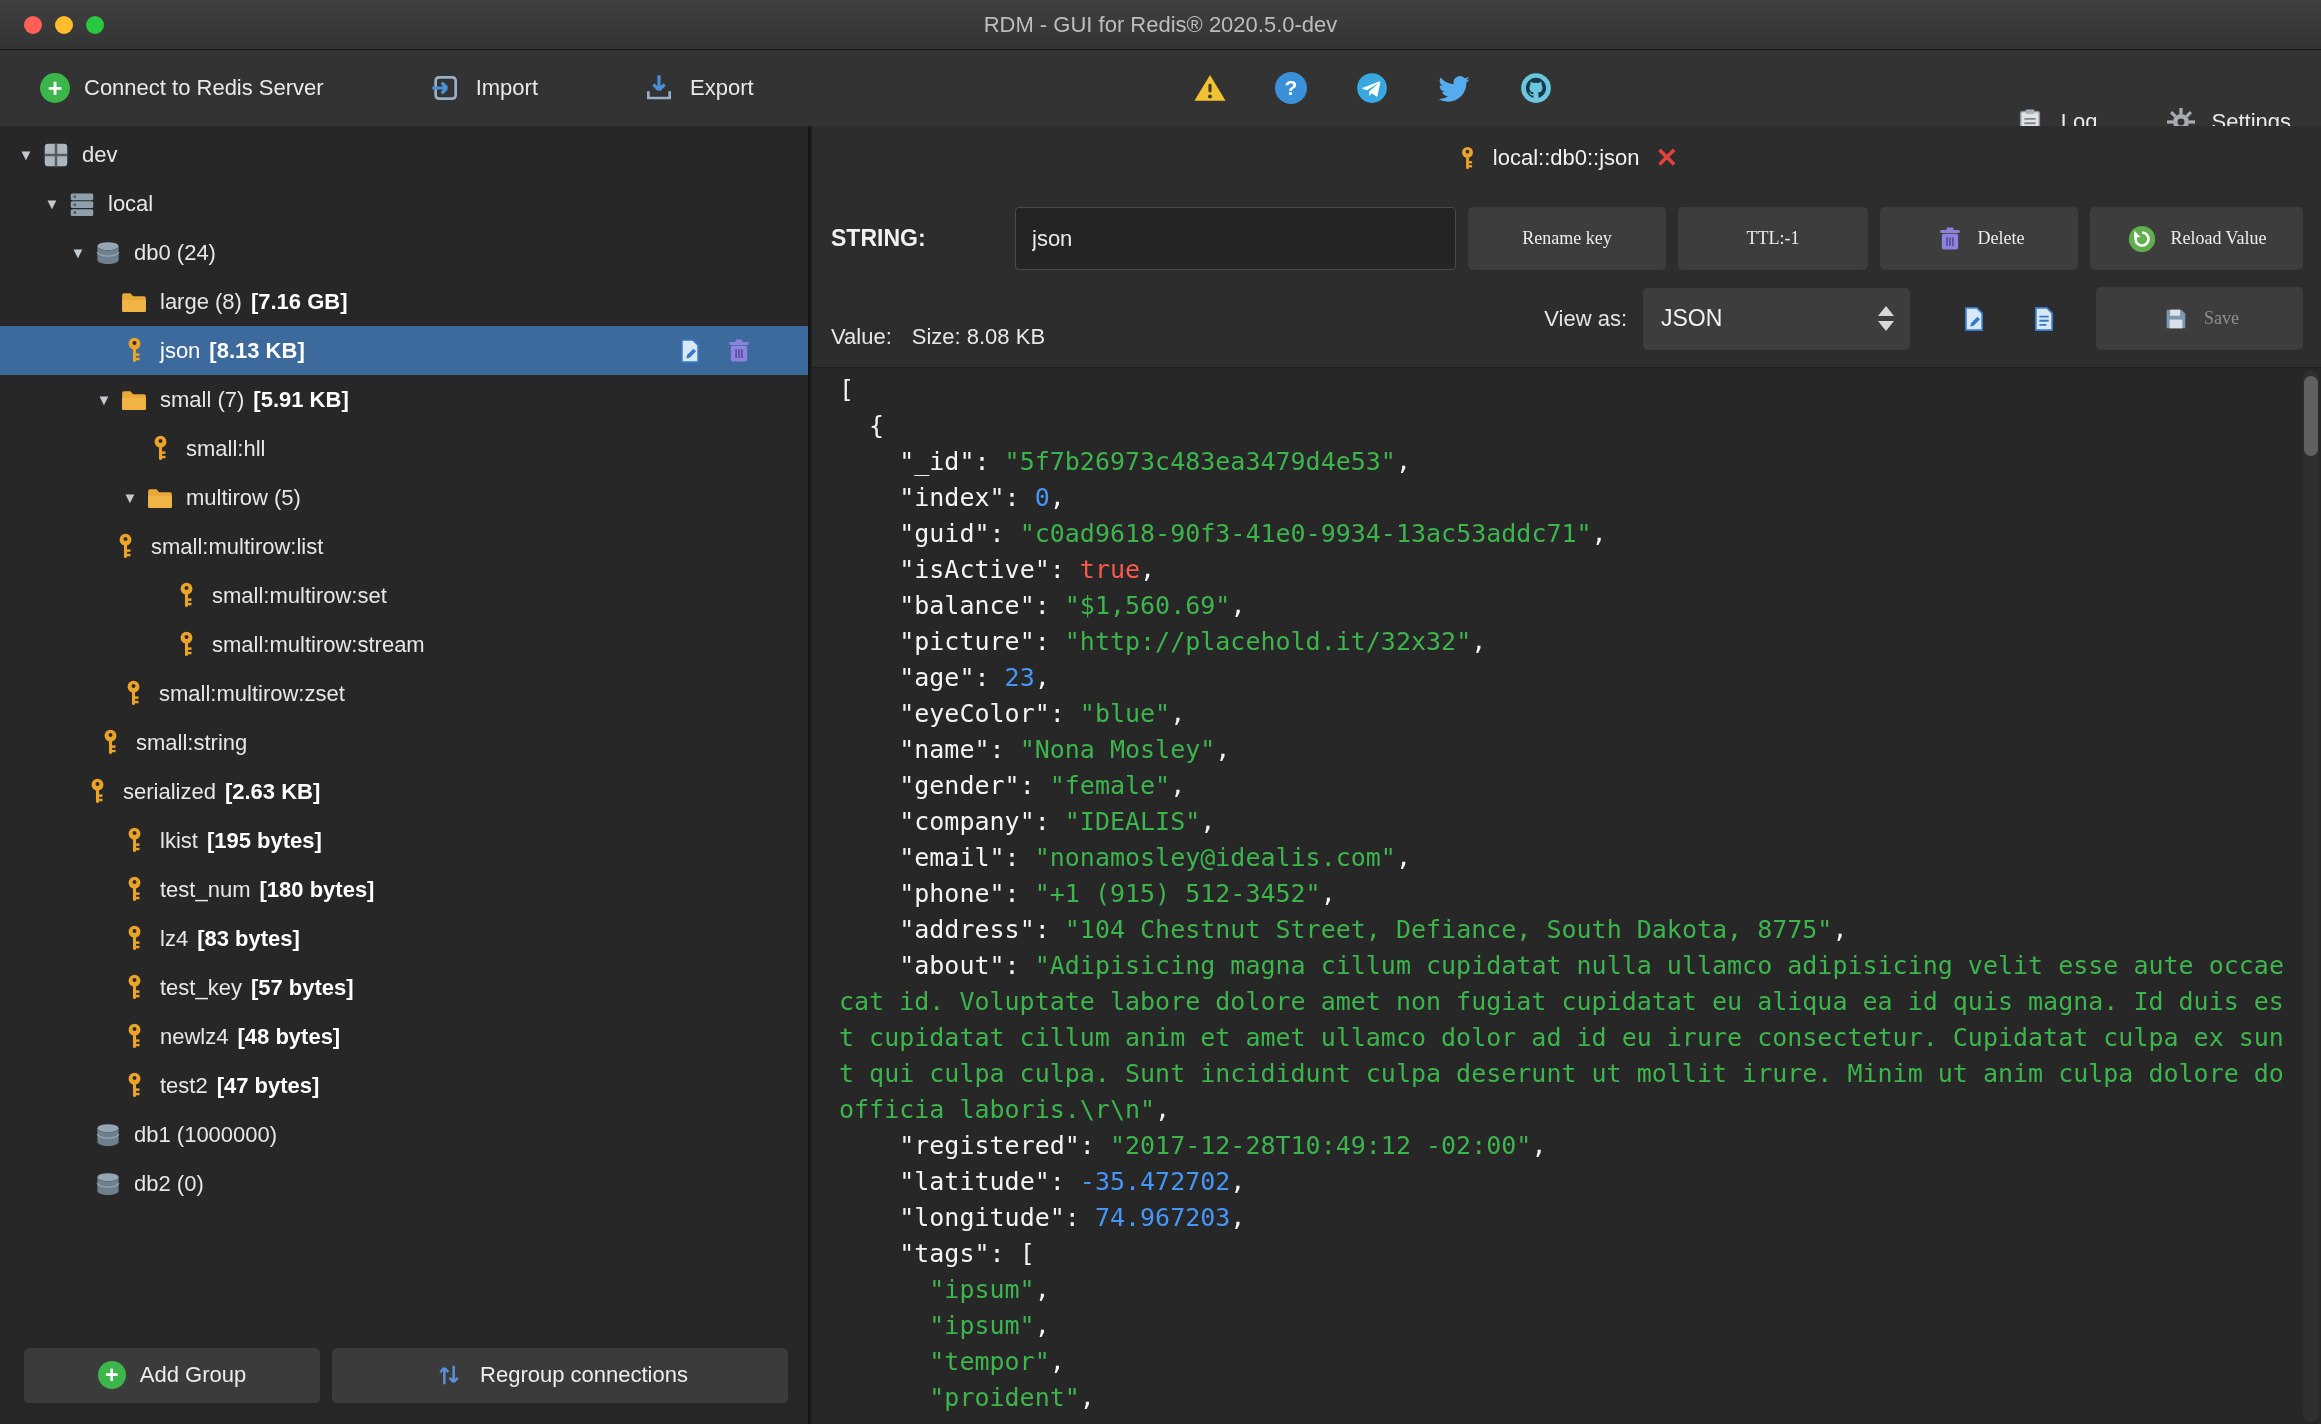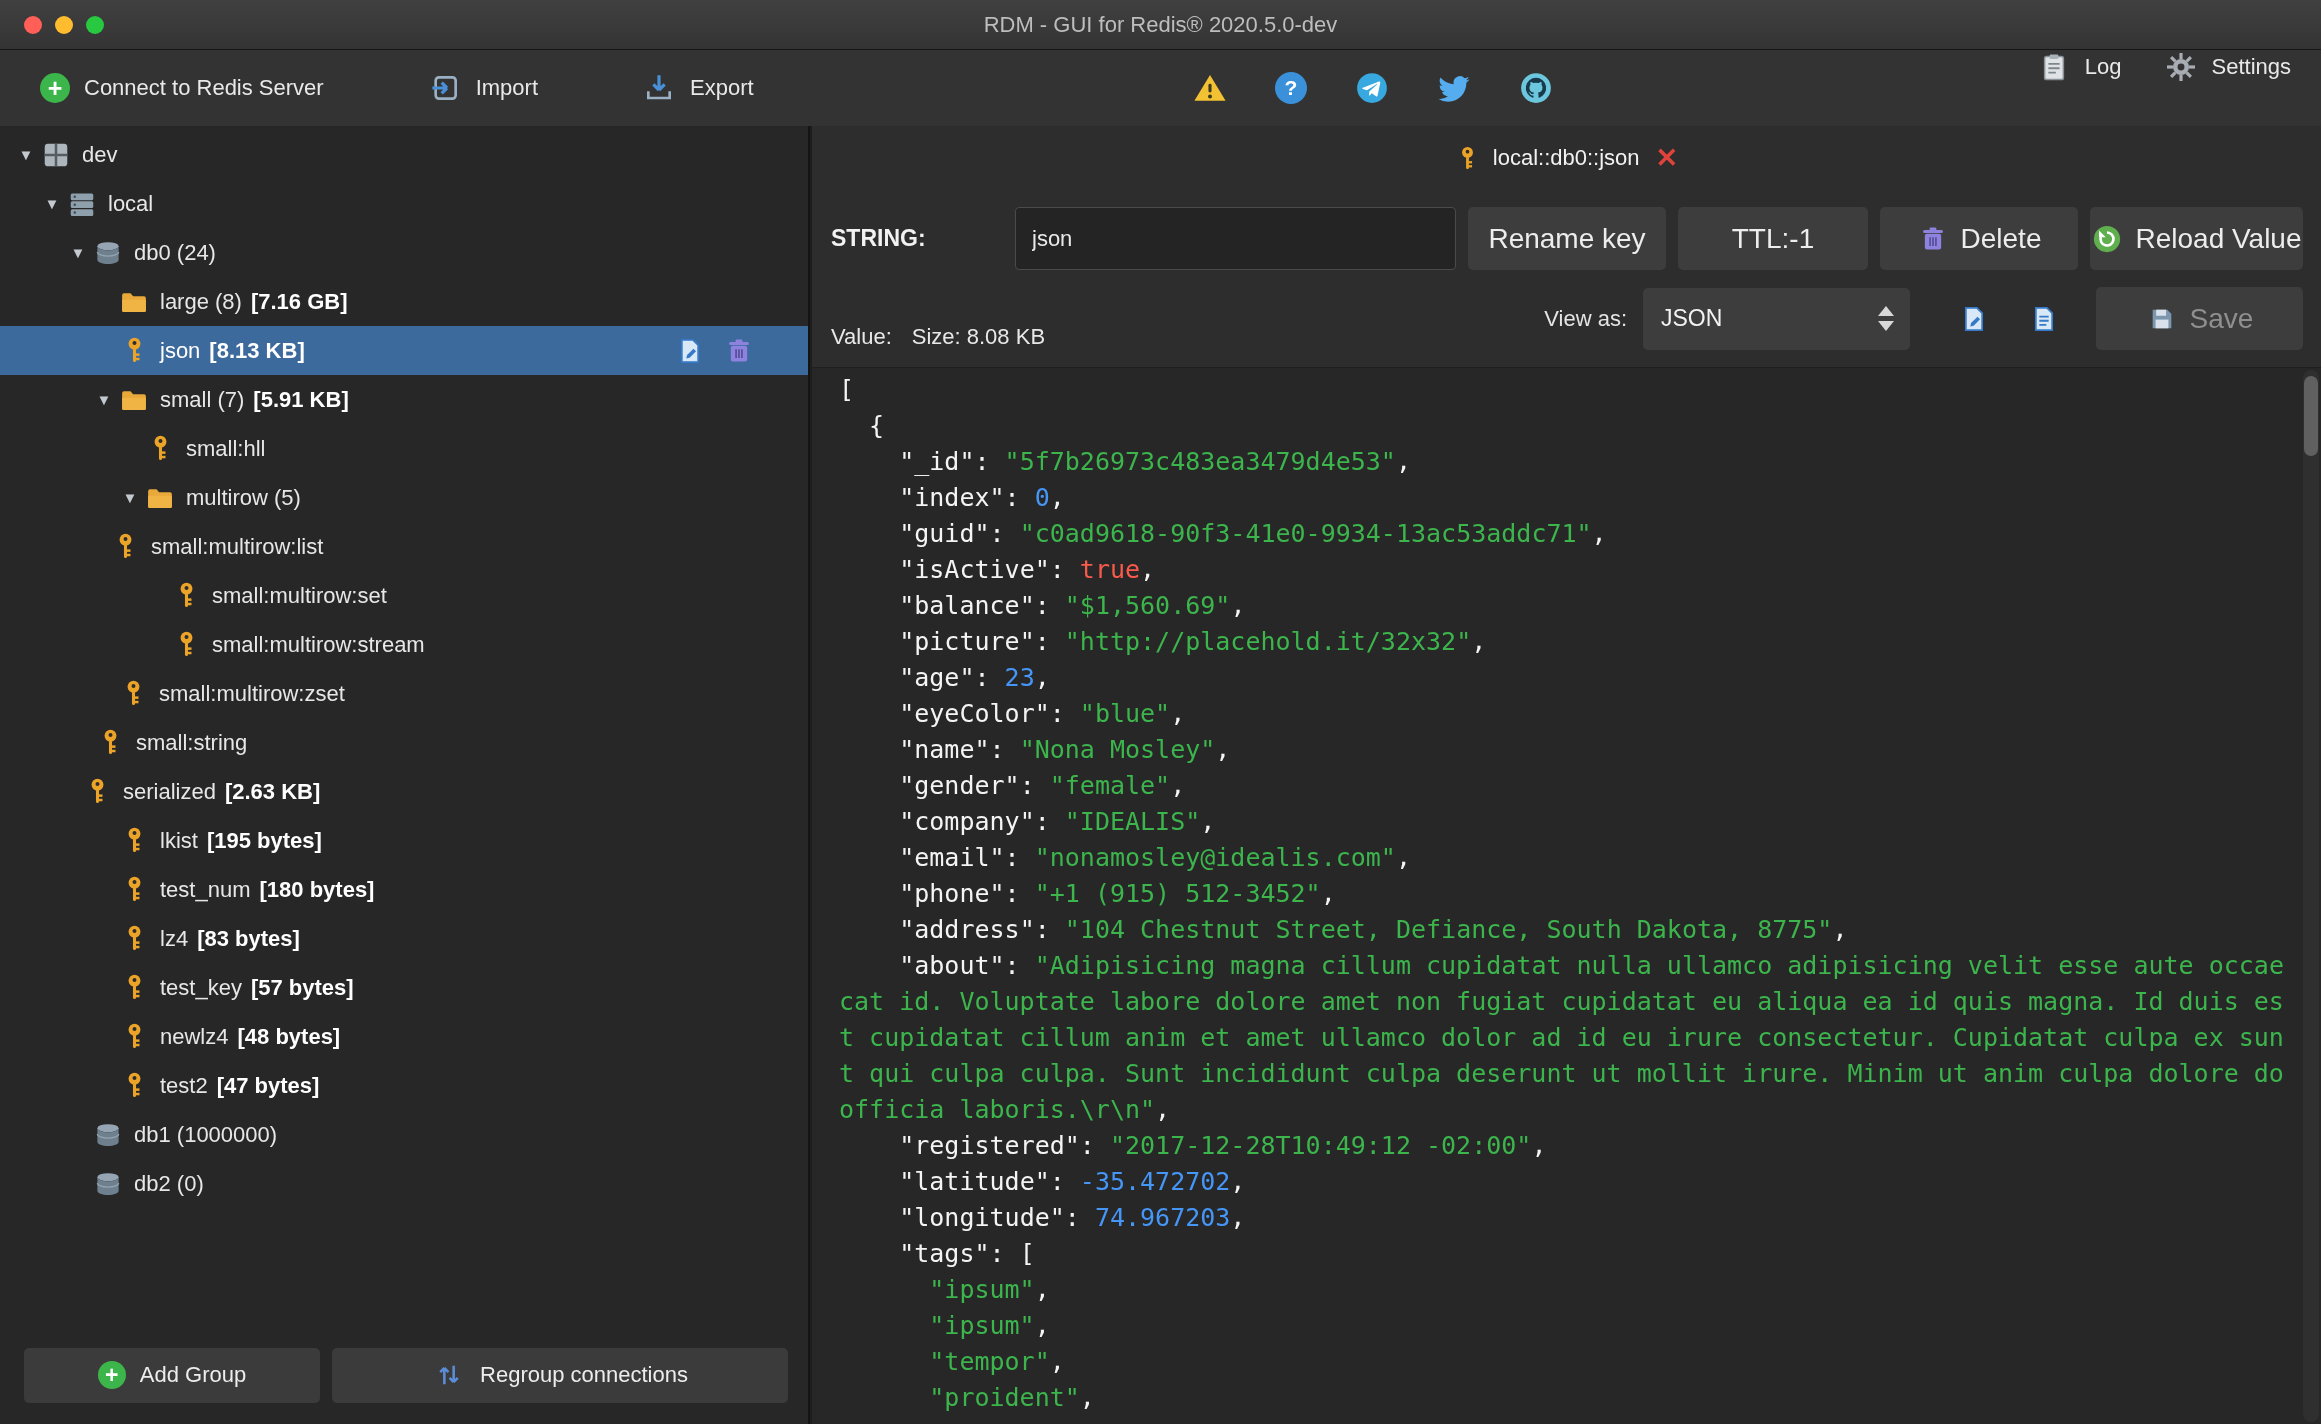--- a/index.html
+++ b/index.html
@@ -13,21 +13,21 @@
   .light.red{background:#ff5f57;}
   .light.yellow{background:#febc2e;}
   .light.green{background:#28c840;}
   .title{font-size:22px;color:#bdbdbd;}
 
   
   .toolbar{height:76px;background:#333333;border-bottom:1px solid #1d1d1d;position:relative;}
   .tb-left{position:absolute;left:40px;top:0;height:76px;display:flex;align-items:center;gap:104px;}
   .tb-item{display:flex;align-items:center;gap:14px;font-size:22px;color:#e9e9e9;cursor:default;}
   .tb-center{position:absolute;left:1193px;top:0;height:76px;display:flex;align-items:center;gap:48px;}
-  .tb-right{position:absolute;right:30px;top:0;height:76px;display:flex;align-items:flex-start;gap:42px;}
+  .tb-right{position:absolute;right:30px;top:13px;height:76px;display:flex;align-items:flex-end;gap:66px;}
   .circle-plus{width:30px;height:30px;border-radius:50%;background:#3cb54a;color:#fff;font-size:25px;font-weight:bold;display:flex;align-items:center;justify-content:center;line-height:1;}
   .circle-help{width:32px;height:32px;border-radius:50%;background:#3a90d9;color:#fff;font-size:21px;font-weight:bold;display:flex;align-items:center;justify-content:center;}
   .tb-ic{width:34px;height:34px;display:flex;align-items:center;justify-content:center;}
 
   
   .sidebar{position:absolute;left:0;top:126px;width:810px;bottom:0;background:#272727;border-right:2px solid #141414;box-sizing:border-box;}
   .tree{position:absolute;top:4px;left:0;right:0;height:1160px;overflow:hidden;}
   .tree-row{height:49px;display:flex;align-items:center;font-size:22px;box-sizing:border-box;}
   .tree-row.selected{background:#3d6a9c;}
   .expander{width:26px;display:inline-flex;justify-content:center;color:#c3c9ce;font-size:15px;flex:0 0 26px;}
@@ -45,21 +45,21 @@
 
   
   .main{position:absolute;left:812px;top:126px;right:0;bottom:0;background:#2d2d2d;display:flex;flex-direction:column;}
   .tab-row{height:64px;flex:0 0 64px;display:flex;align-items:center;justify-content:center;gap:12px;font-size:22px;}
   .tab{display:flex;align-items:center;gap:12px;}
   .tab-title{color:#f2f2f2;}
   .tab-close{color:#e0433c;font-weight:bold;font-size:27px;margin-left:4px;line-height:1;}
   .row1{display:flex;align-items:center;margin-top:17px;height:63px;flex:0 0 63px;padding:0 18px 0 19px;}
   .key-type{font-weight:bold;font-size:23px;color:#f2f2f2;width:184px;flex:0 0 184px;}
   .key-input{width:441px;height:63px;background:#242424;border:1px solid #4a4a4a;border-radius:4px;color:#eaeaea;font-size:22px;padding:0 16px;box-sizing:border-box;font-family:"Liberation Sans",sans-serif;outline:none;}
-  .btn{height:63px;background:#3d3d3d;border-radius:5px;display:flex;align-items:center;justify-content:center;gap:12px;font-size:28px;color:#ededed;box-sizing:border-box;margin-left:12px;}
+  .btn{height:63px;background:#3d3d3d;border-radius:5px;display:flex;align-items:center;justify-content:center;gap:12px;font-size:18px;color:#ededed;box-sizing:border-box;margin-left:12px;font-family:Liberation Serif, serif;}
   .btn-rename{width:198px;}
   .btn-ttl{width:190px;}
   .btn-delete{width:198px;}
   .btn-reload{width:213px;}
   .row2{display:flex;align-items:flex-end;margin-top:16px;height:64px;flex:0 0 64px;padding:0 18px 0 19px;font-size:22px;}
   .row2-left{display:flex;align-items:center;gap:20px;color:#e8e8e8;}
   .row2-right{margin-left:auto;display:flex;align-items:center;}
   .viewas-label{margin-right:16px;}
   .dropdown{width:267px;height:62px;background:#3d3d3d;border-radius:5px;display:flex;align-items:center;padding:0 16px 0 18px;box-sizing:border-box;font-size:23px;color:#f2f2f2;}
   .spinner{margin-left:auto;display:flex;flex-direction:column;align-items:center;gap:5px;}

